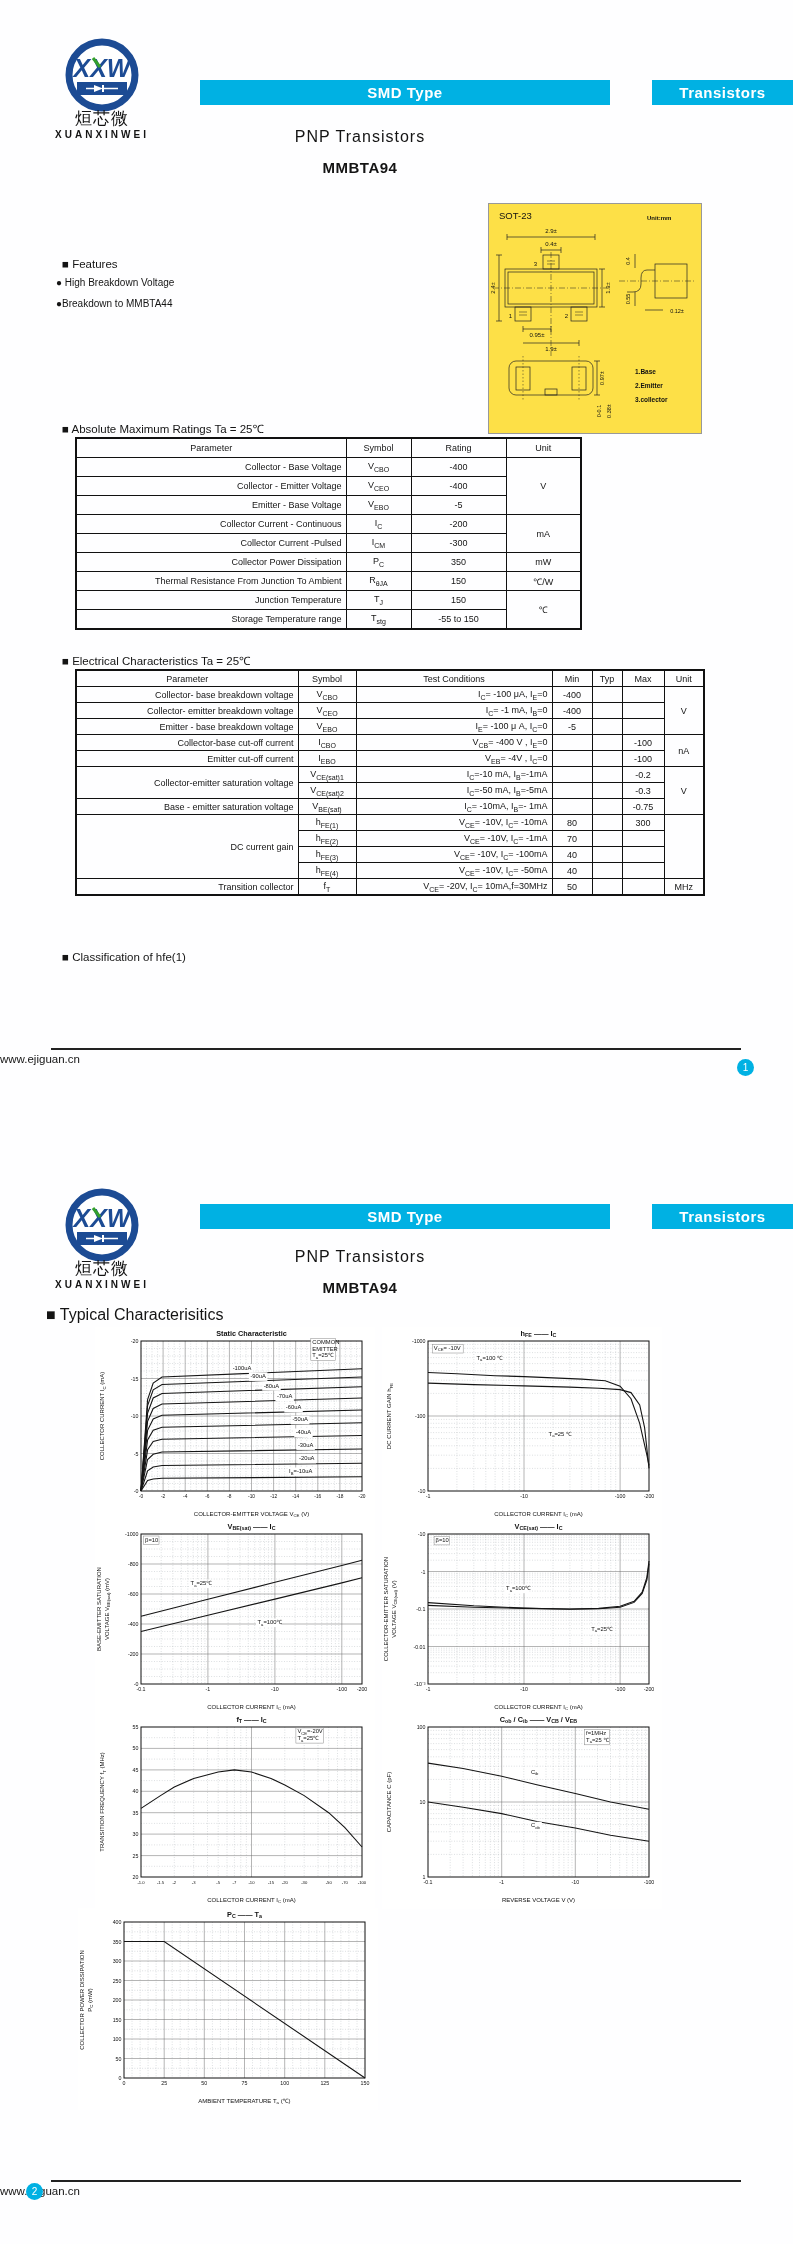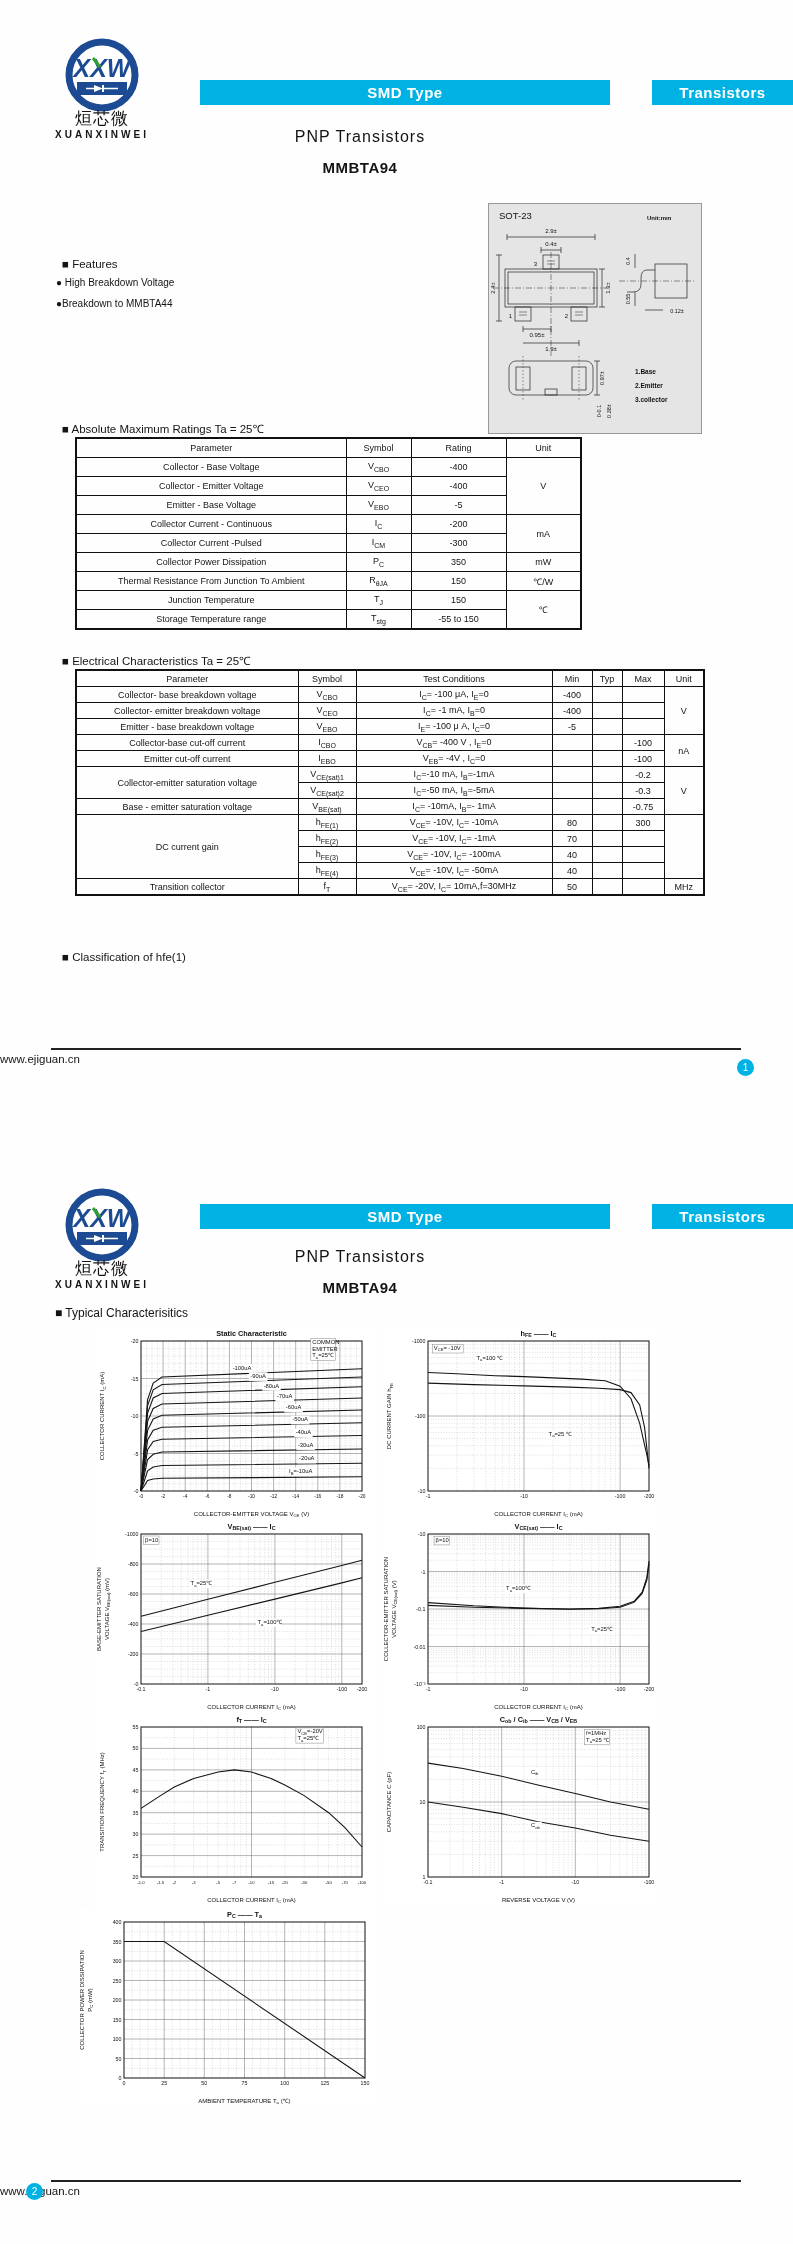--- a/index.html
+++ b/index.html
@@ -13,29 +13,29 @@
   .title-block{position:absolute;width:420px;text-align:center;}
   .title-block .t1{font-size:16px;font-weight:normal;letter-spacing:1px;}
   .title-block .t2{font-size:15px;font-weight:bold;margin-top:13px;letter-spacing:.5px;}
   .sec-h{position:absolute;font-size:11.5px;}
   .feat-items{position:absolute;font-size:10px;line-height:21px;}
   table.ds{border-collapse:collapse;border:2px solid #111;font-size:9px;table-layout:fixed;}
   table.ds th,table.ds td{border:1px solid #111;padding:1px 4px;height:13px;text-align:center;
        font-weight:normal;overflow:hidden;white-space:nowrap;}
   table.ds.amr th,table.ds.amr td{height:16px;}
   table.ds.cls3 th,table.ds.cls3 td{height:14px;}
-  table.ds td.l{text-align:center;margin-top:12px;}
+  table.ds td.l{text-align:right;margin-top:12px;}
   sub{font-size:7px;}
   .tbl{position:absolute;}
   .hr{position:absolute;border-top:2px solid #222;width:690px;left:51px;}
   .url{position:absolute;width:100%;font-size:11.5px;}
   .badge{position:absolute;width:17px;height:17px;border-radius:50%;background:#00b1e3;color:#fff;
          font-size:10px;display:flex;align-items:center;justify-content:center;}
   .chart{position:absolute;background:#fff;}
-  .pkg{position:absolute;border:1px solid #999;background:#e5e5e5;}
+  .pkg{position:absolute;border:1px solid #999;background:#fde047;}
   svg text{font-family:"Liberation Sans",sans-serif;}
 </style>
 </head>
 <body>
 
 <div class="canvas">
 
   <div class="logo" style="left:40px;top:36px">
     <svg width="78" height="78" viewBox="0 0 78 78">
       <circle cx="39" cy="39" r="33" fill="#fff" stroke="#1c4b94" stroke-width="7"></circle>
@@ -368,21 +368,21 @@
   </div>
   <div class="bar" style="left:652px;top:1204px;width:141px">
     <span>Transistors</span>
   </div>
 
   <div class="title-block" style="left:150px;top:1248px">
     <div class="t1">PNP  Transistors</div>
     <div class="t2">MMBTA94</div>
   </div>
 
-  <div class="sec-h" style="left:55px;top:1306px;font-size:12px">■ Typical  Characterisitics</div>
+  <div class="sec-h" style="left:46px;top:1306px;font-size:16px">■ Typical  Characterisitics</div>
 
   <div class="chart" style="left:95px;top:1327px"><svg width="280" height="192" viewBox="0 0 280 192">
         <line x1="51.5" y1="14.0" x2="51.5" y2="164.0" stroke="#a0a6ab" stroke-width="0.4" stroke-dasharray="0.9,1.7"></line>
         <line x1="57.0" y1="14.0" x2="57.0" y2="164.0" stroke="#a0a6ab" stroke-width="0.4" stroke-dasharray="0.9,1.7"></line>
         <line x1="62.6" y1="14.0" x2="62.6" y2="164.0" stroke="#a0a6ab" stroke-width="0.4" stroke-dasharray="0.9,1.7"></line>
         <line x1="68.1" y1="14.0" x2="68.1" y2="164.0" stroke="#6b6b6b" stroke-width="0.5"></line>
         <line x1="73.6" y1="14.0" x2="73.6" y2="164.0" stroke="#a0a6ab" stroke-width="0.4" stroke-dasharray="0.9,1.7"></line>
         <line x1="79.2" y1="14.0" x2="79.2" y2="164.0" stroke="#a0a6ab" stroke-width="0.4" stroke-dasharray="0.9,1.7"></line>
         <line x1="84.7" y1="14.0" x2="84.7" y2="164.0" stroke="#a0a6ab" stroke-width="0.4" stroke-dasharray="0.9,1.7"></line>
         <line x1="90.2" y1="14.0" x2="90.2" y2="164.0" stroke="#6b6b6b" stroke-width="0.5"></line>

